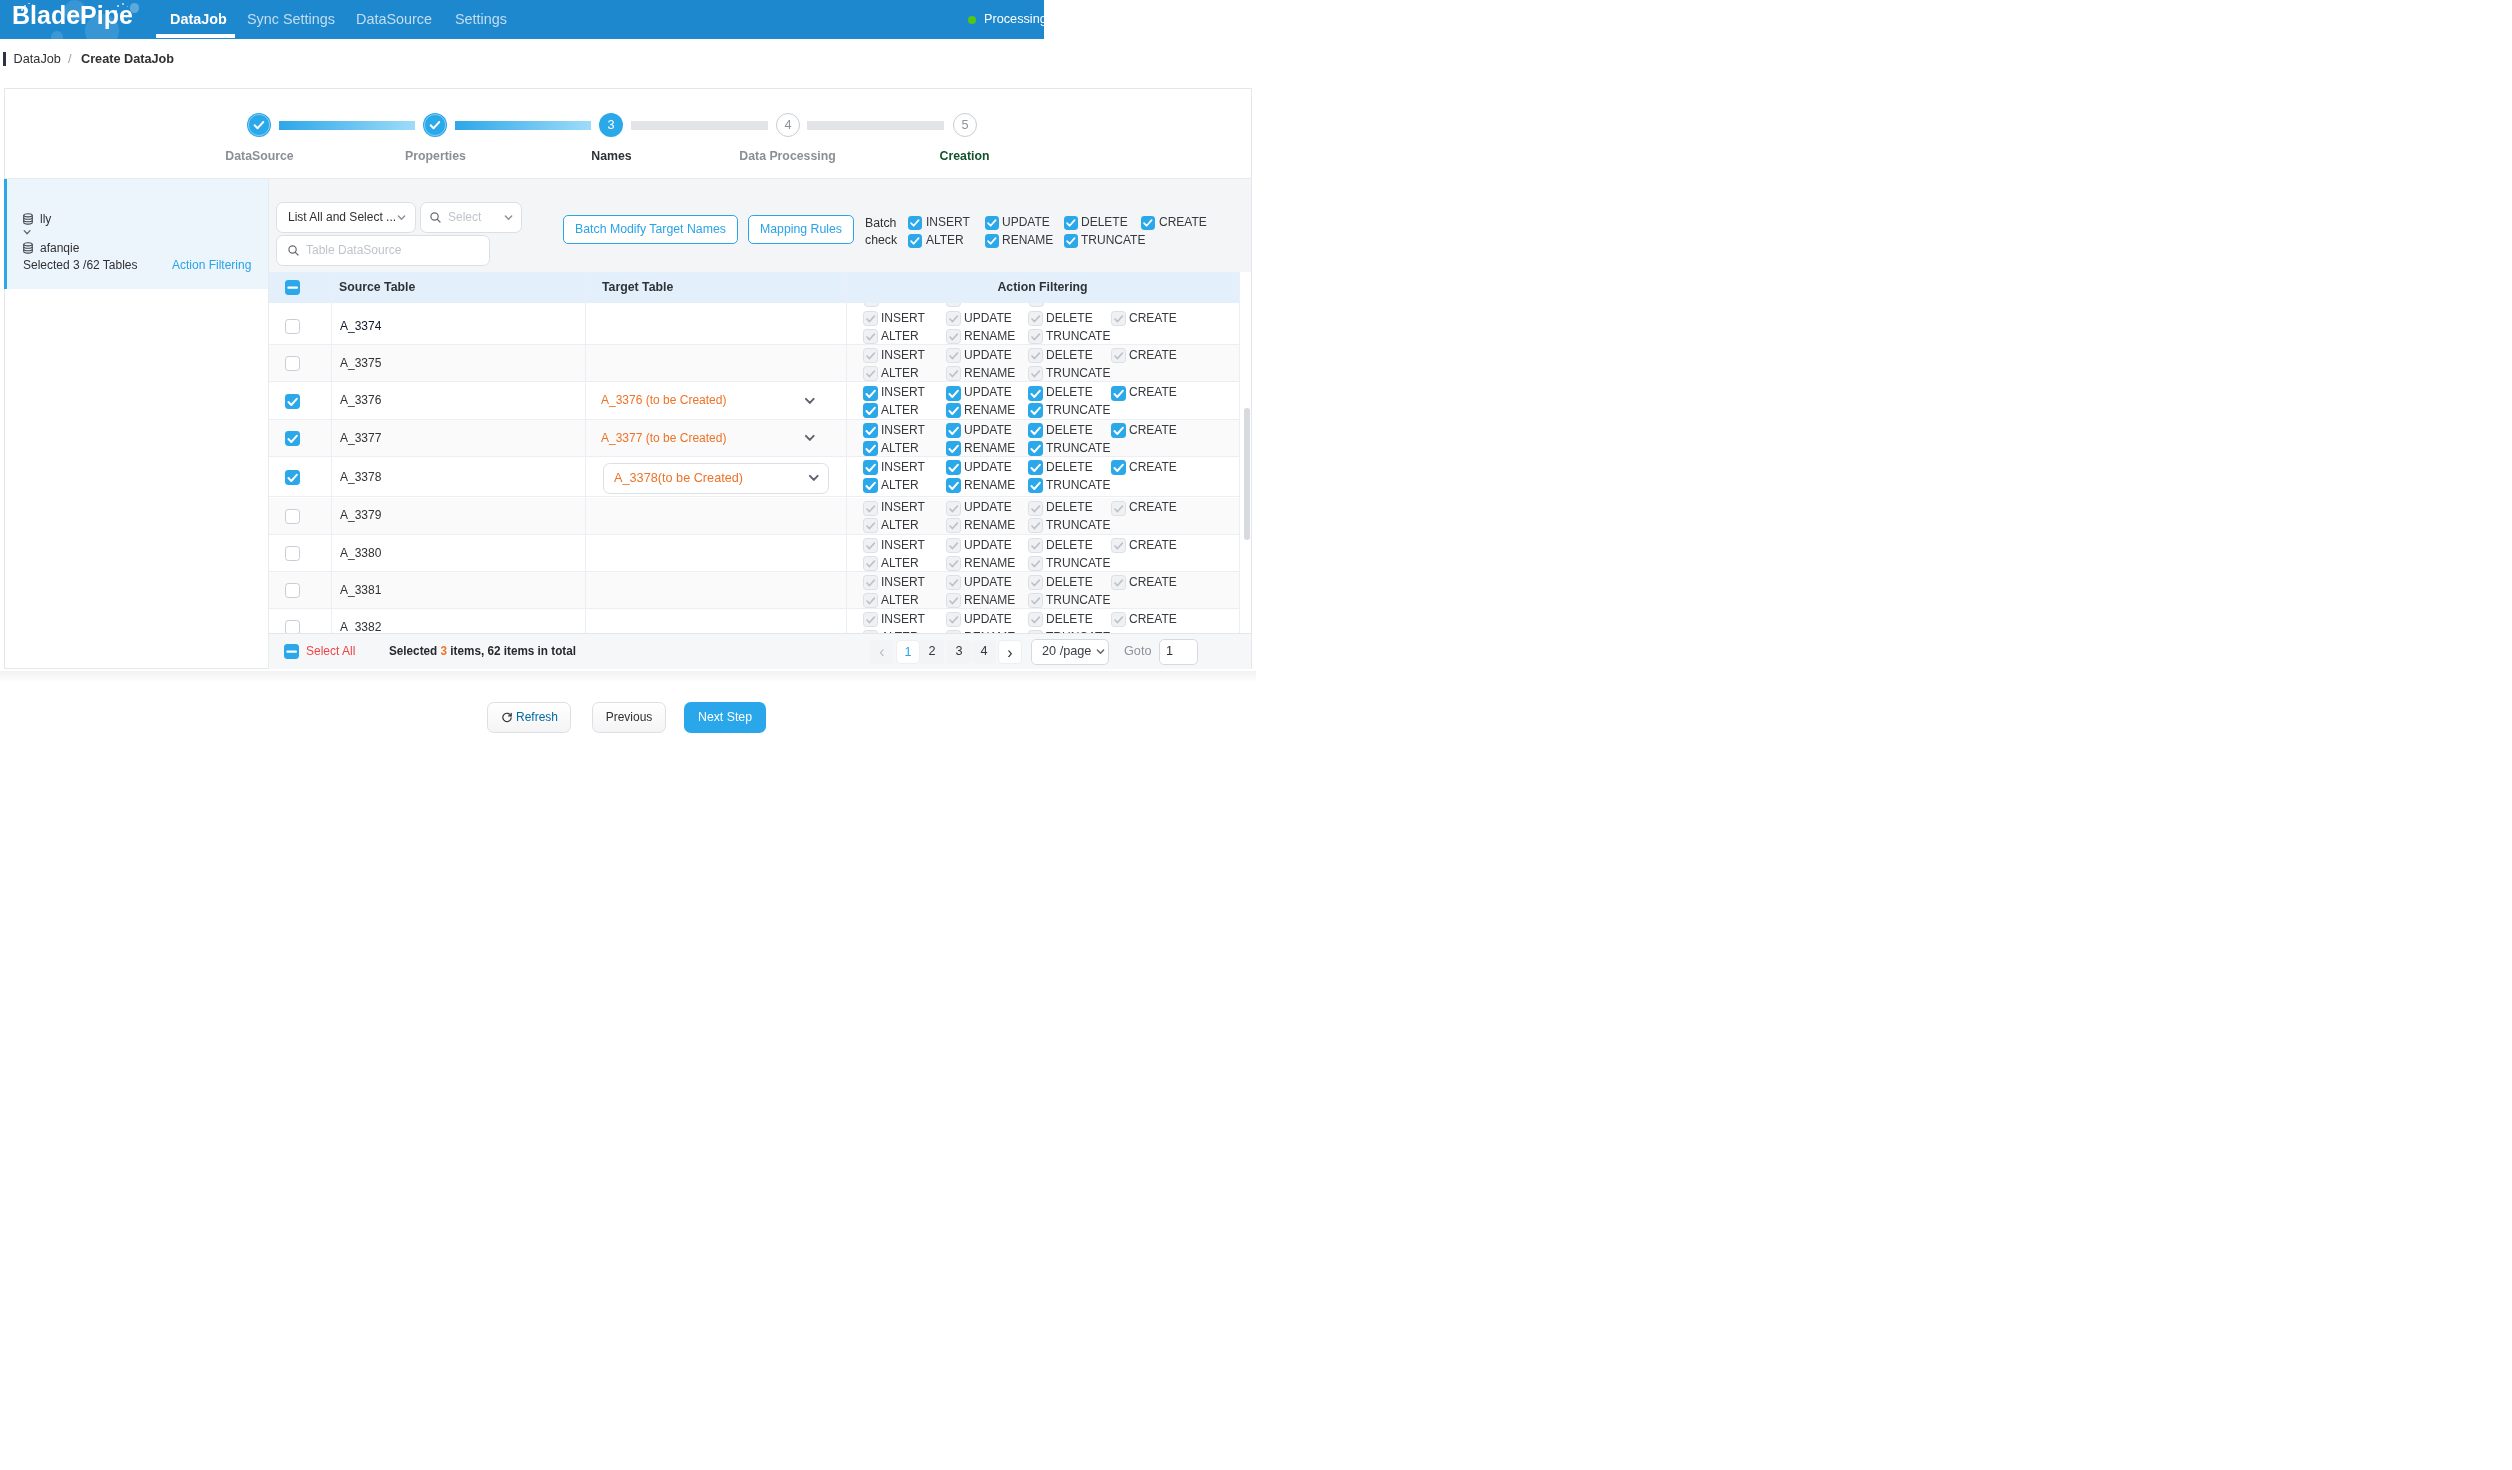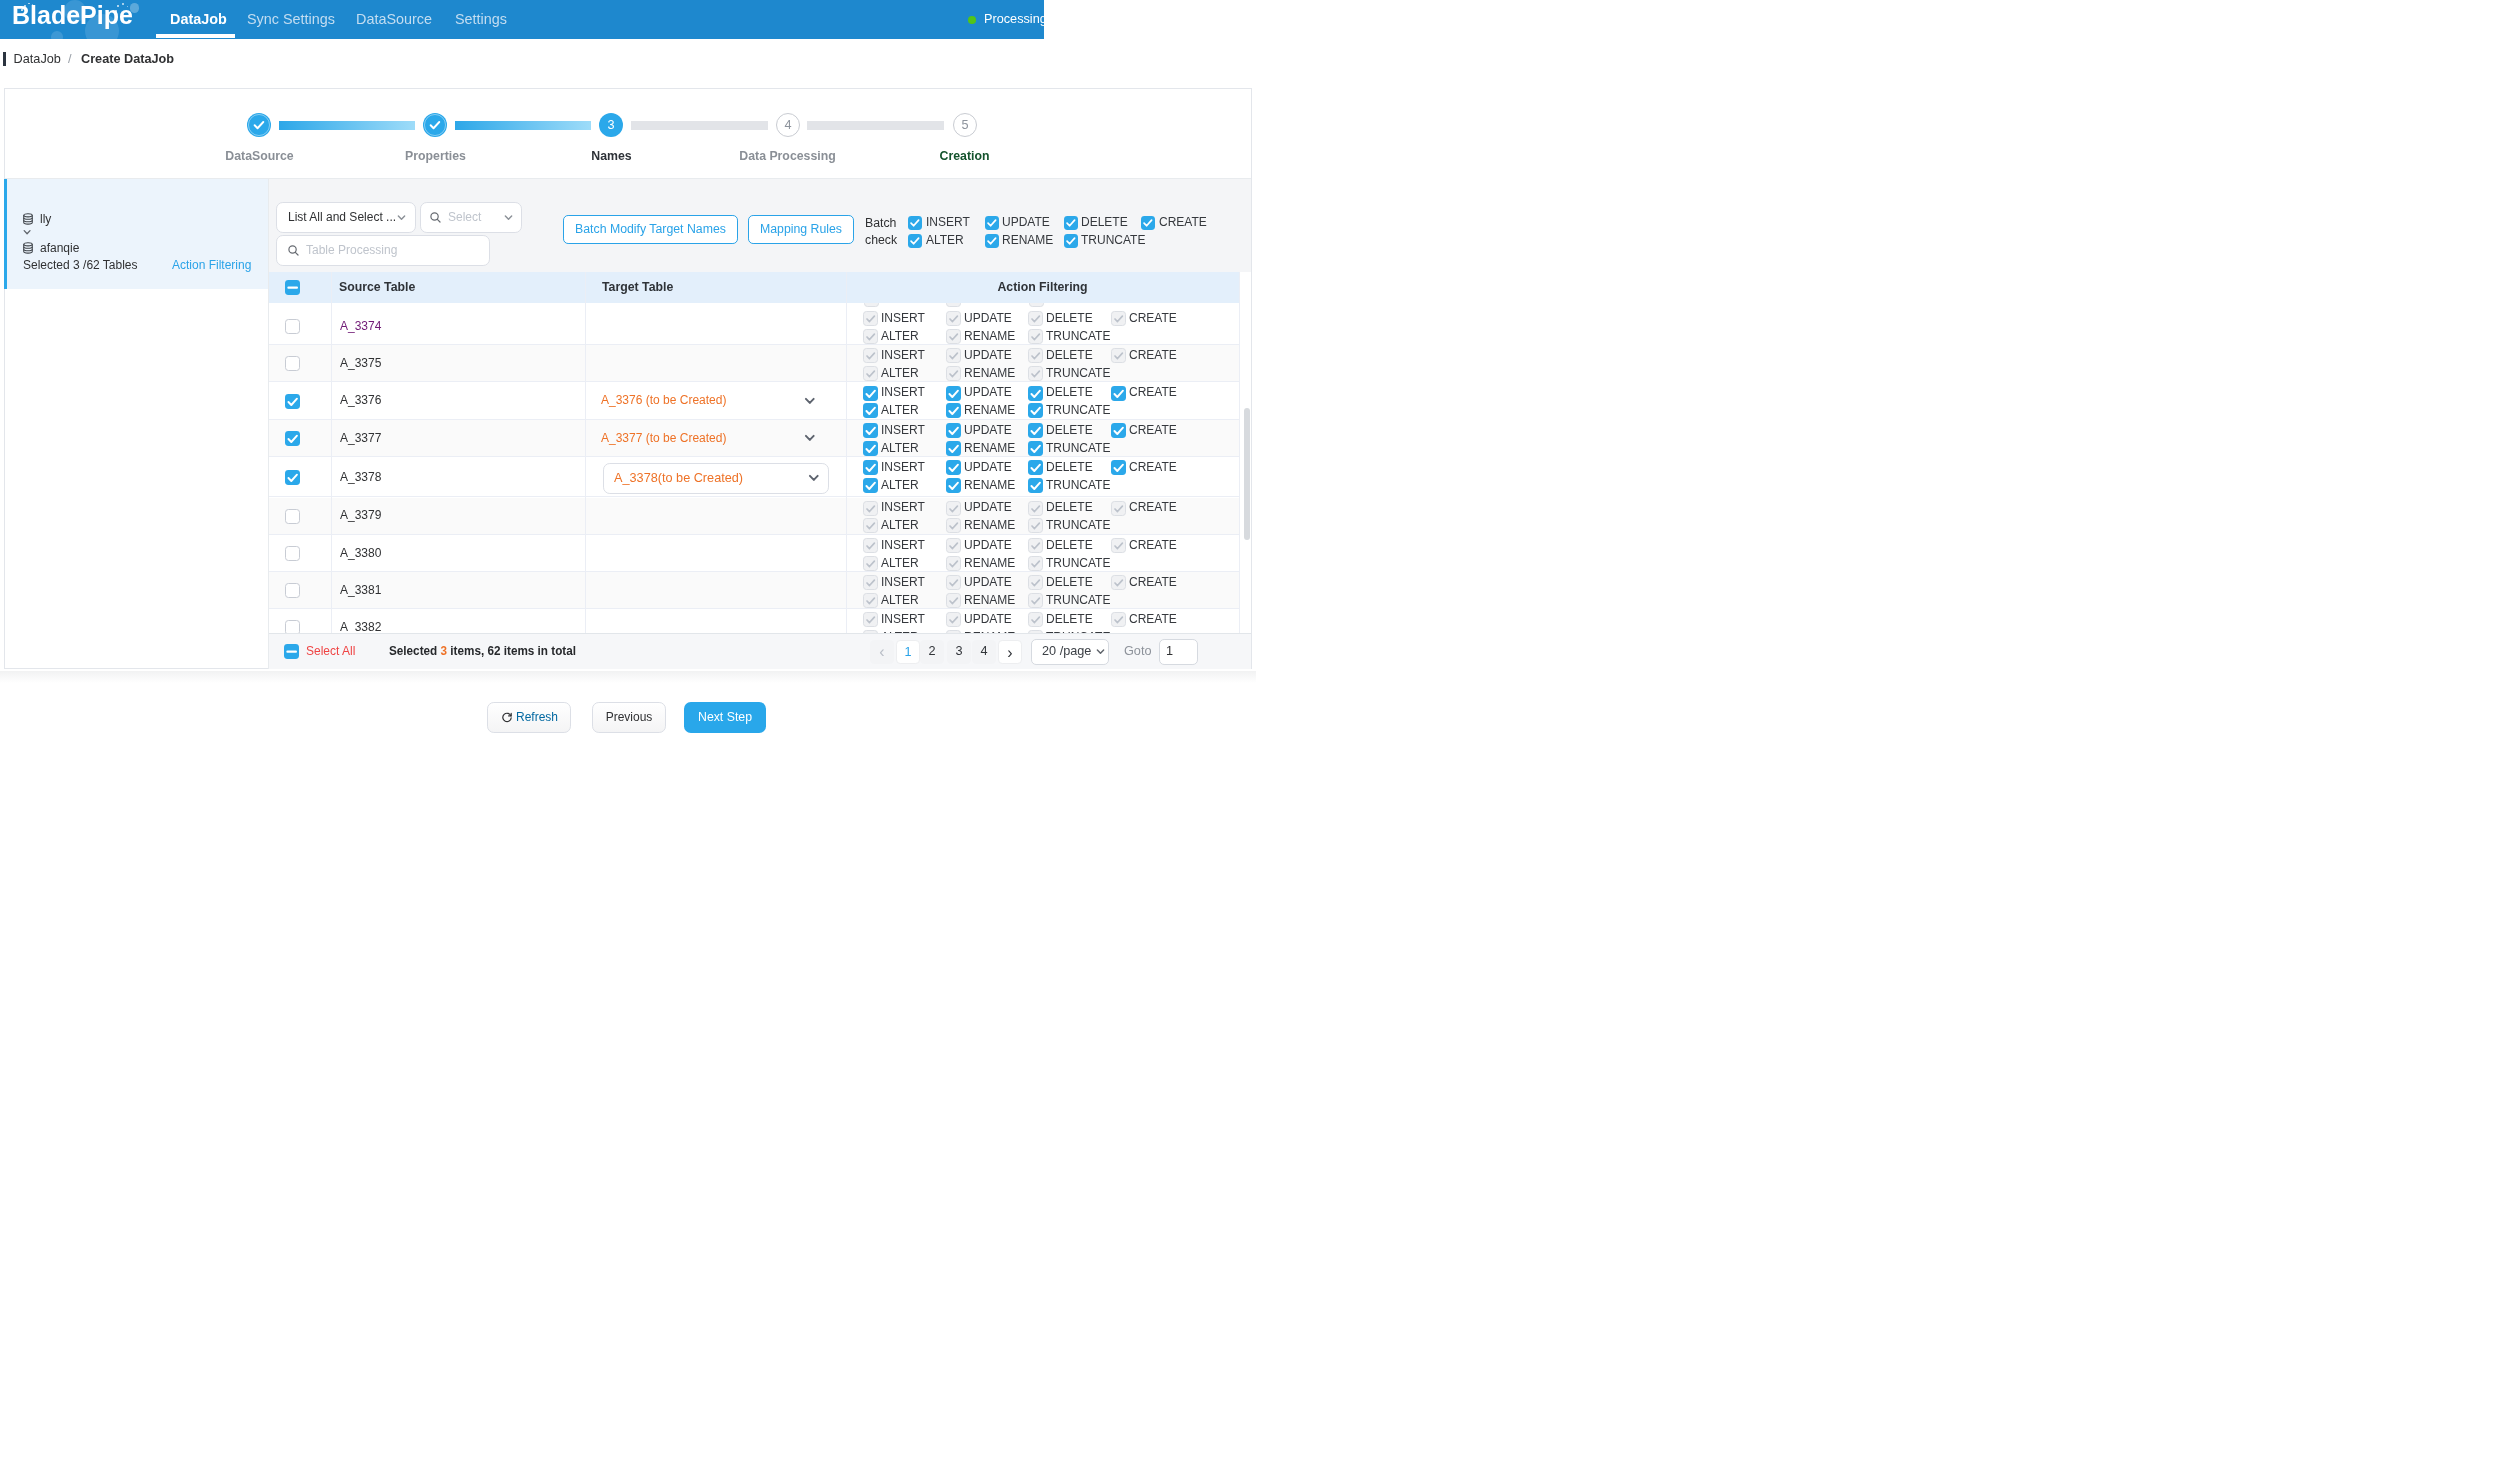--- a/index.html
+++ b/index.html
@@ -132,21 +132,21 @@
   </svg>
 <div class="abs" style="left:448px;top:202px;height:31px;line-height:31px;font-size:12px;color:#bfc4cc">Select</div>
 <svg class="abs" style="left:503px;top:212px" width="11" height="11" viewBox="0 0 14 14">
     <path d="M3 5l4 4.2L11 5" stroke="#8b9097" stroke-width="1.8" fill="none" stroke-linecap="round" stroke-linejoin="round"></path>
   </svg>
 <div class="abs" style="left:276px;top:235px;width:214px;height:31px;background:#fff;border:0.8px solid #dcdfe6;border-radius:6.8px"></div>
 <svg class="abs" style="left:287px;top:244px" width="12.7" height="12.7" viewBox="0 0 16 16">
     <circle cx="7" cy="7" r="4.6" stroke="#676b72" stroke-width="1.5" fill="none"></circle>
     <path d="M10.5 10.5l3.4 3.4" stroke="#676b72" stroke-width="1.5" stroke-linecap="round"></path>
   </svg>
-<div class="abs" style="left:306px;top:235px;height:31px;line-height:31px;font-size:12px;color:#bfc4cc">Table Processing</div>
+<div class="abs" style="left:306px;top:235px;height:31px;line-height:31px;font-size:12px;color:#bfc4cc">Table DataSource</div>
 <div class="abs" style="left:563px;top:215px;width:175px;height:29px;background:#fff;border:0.8px solid #2aa3e8;border-radius:5.1px;color:#2aa3e8;font-size:12.3px;text-align:center;line-height:27px">Batch Modify Target Names</div>
 <div class="abs" style="left:748px;top:215px;width:106px;height:29px;background:#fff;border:0.8px solid #2aa3e8;border-radius:5.1px;color:#2aa3e8;font-size:12.3px;text-align:center;line-height:27px">Mapping Rules</div>
 <div class="abs" style="left:865px;top:215px;width:51px;font-size:12.3px;color:#303133;line-height:17.4px">Batch check</div>
 <span class="cb on" style="left:908px;top:216px;width:13.6px;height:13.6px">
     <svg viewBox="0 0 16 16">
       <path d="M3.6 8.4l3 3.1 5.9-6.6" stroke="#fff" stroke-width="2" fill="none" stroke-linecap="round" stroke-linejoin="round"></path>
     </svg>
   </span>
 <div class="lbl" style="left:926px;top:216px">INSERT</div>
 <span class="cb on" style="left:985px;top:216px;width:13.6px;height:13.6px">
@@ -195,21 +195,21 @@
 <div class="abs" style="left:602px;top:281px;font-size:12.3px;font-weight:bold;color:#2f3338;line-height:12.7px">Target Table</div>
 <div class="abs" style="left:846px;top:281px;width:393px;text-align:center;font-size:12.3px;font-weight:bold;color:#2f3338;line-height:12.7px">Action Filtering</div>
 <div class="abs" style="left:269px;top:303px;width:971px;height:5.1px;overflow:hidden;background:#fff">
 <span class="cb dis" style="left:595px;top:-11px;width:15.3px;height:15.3px"></span>
 <span class="cb dis" style="left:677px;top:-11px;width:15.3px;height:15.3px"></span>
 <span class="cb dis" style="left:760px;top:-11px;width:15.3px;height:15.3px"></span>
 </div>
 <div class="abs" style="left:269px;top:308px;width:971px;height:0.8px;background:#ebeef5"></div>
 <div class="abs" style="left:269px;top:308px;width:971px;height:37px;background:#fff;border-bottom:0.8px solid #ebeef5"></div>
 <span class="cb off" style="left:285px;top:319px;width:15.3px;height:15.3px"></span>
-<div class="abs" style="left:340px;top:320px;font-size:12px;color:#701a75;line-height:13.6px">A_3374</div>
+<div class="abs" style="left:340px;top:320px;font-size:12px;color:#0f172a;line-height:13.6px">A_3374</div>
 <span class="cb dis" style="left:863px;top:311px;width:15.3px;height:15.3px">
     <svg viewBox="0 0 16 16">
       <path d="M3.6 8.4l3 3.1 5.9-6.6" stroke="#bcc2cb" stroke-width="2" fill="none" stroke-linecap="round" stroke-linejoin="round"></path>
     </svg>
   </span>
 <div class="lbl" style="left:881px;top:312px">INSERT</div>
 <span class="cb dis" style="left:946px;top:311px;width:15.3px;height:15.3px">
     <svg viewBox="0 0 16 16">
       <path d="M3.6 8.4l3 3.1 5.9-6.6" stroke="#bcc2cb" stroke-width="2" fill="none" stroke-linecap="round" stroke-linejoin="round"></path>
     </svg>

